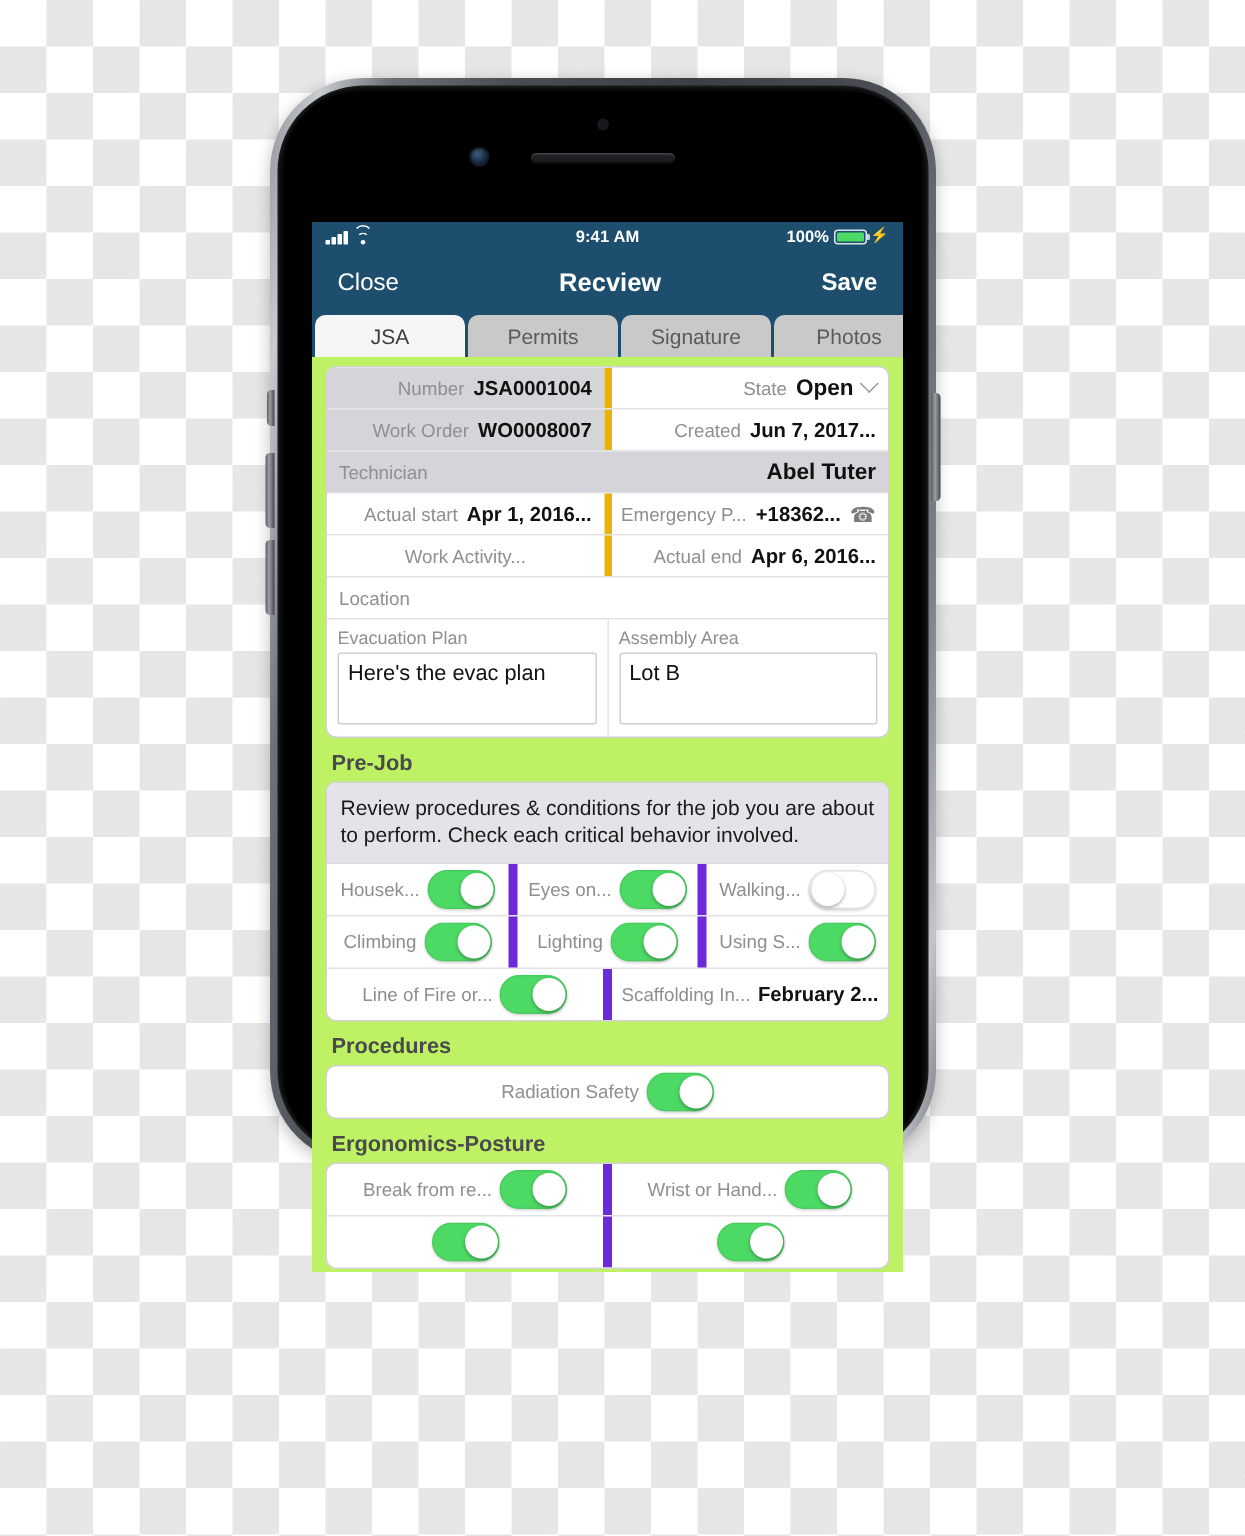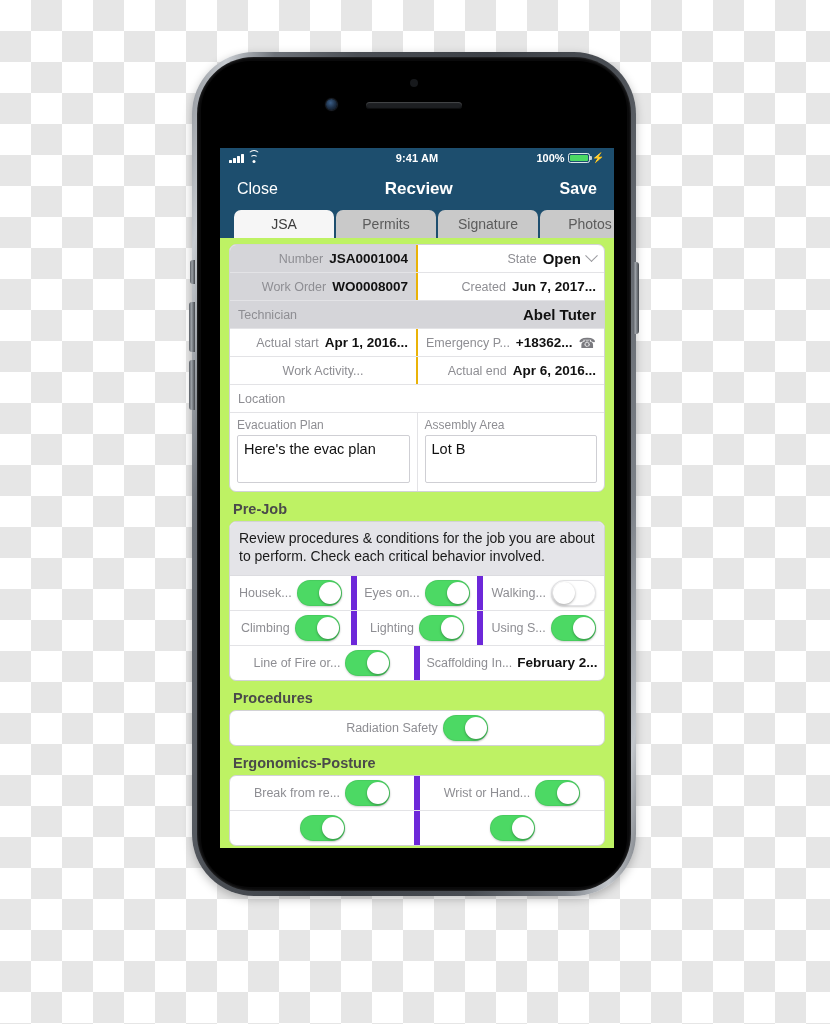--- a/index.html
+++ b/index.html
@@ -19,24 +19,24 @@
     background-image:
       linear-gradient(45deg, #e6e6e6 25%, transparent 25%, transparent 75%, #e6e6e6 75%),
       linear-gradient(45deg, #e6e6e6 25%, transparent 25%, transparent 75%, #e6e6e6 75%);
     background-size: 62px 62px;
     background-position: 0 0, 31px 31px;
   }
 
   
   #phone {
     position: absolute;
-    left: 192px;
+    left: 180px;
     top: 52px;
     width: 444px;
-    height: 844px;
+    height: 724px;
   }
 
   .phone-frame {
     position: absolute;
     inset: 0;
     border-radius: 62px;
     background: linear-gradient(100deg,#8d9197 0%, #c8ccd1 6%, #6d7279 14%, #4a4e54 28%,
                                 #3c4046 50%, #4a4e54 72%, #7d8289 88%, #c2c6cb 95%, #73777d 100%);
     box-shadow: 0 3px 10px rgba(0,0,0,0.25);
   }
@@ -173,21 +173,21 @@
   }
   .navbar .nav-btn { font-size: 16px; font-weight: normal; cursor: pointer; }
   .navbar .nav-title { font-size: 17px; font-weight: bold; }
   .navbar .nav-save { font-size: 16px; font-weight: bold; cursor: pointer; }
 
   
   .tabbar {
     background: #1d4e6e;
     display: flex;
     align-items: flex-end;
-    padding-left: 14px;
+    padding-left: 2px;
     height: 28px;
     overflow: hidden;
   }
   .tab {
     height: 28px;
     min-width: 100px;
     padding: 0 14px;
     display: flex;
     align-items: center;
     justify-content: center;
@@ -229,21 +229,21 @@
     flex: 1 1 0;
     display: flex;
     align-items: center;
     justify-content: space-between;
     gap: 6px;
     padding: 4px 8px;
     min-height: 27px;
     overflow: hidden;
     white-space: nowrap;
   }
-  .cell + .cell { border-left: 2px solid #eab308; }
+  .cell + .cell { border-left: 5px solid #eab308; }
   .cell.readonly { background: #d5d5d9; }
   .cell.shade { background: #d5d5d9; }
   .cell.left { justify-content: center; }
   .cell.right { justify-content: flex-end; }
 
   .f-label { color: #8e8e93; font-size: 12.5px; }
   .f-value { color: #111111; font-size: 13.5px; font-weight: bold; }
   .f-value.lg { font-size: 15px; }
 
   .chev {

